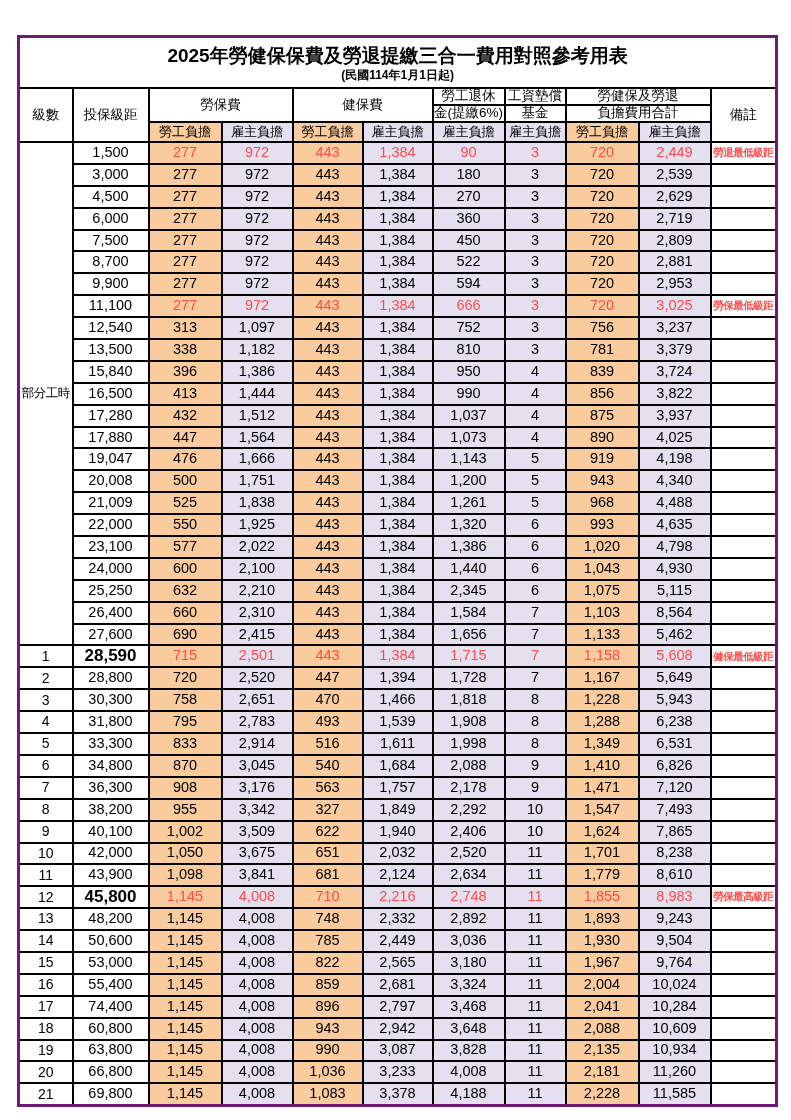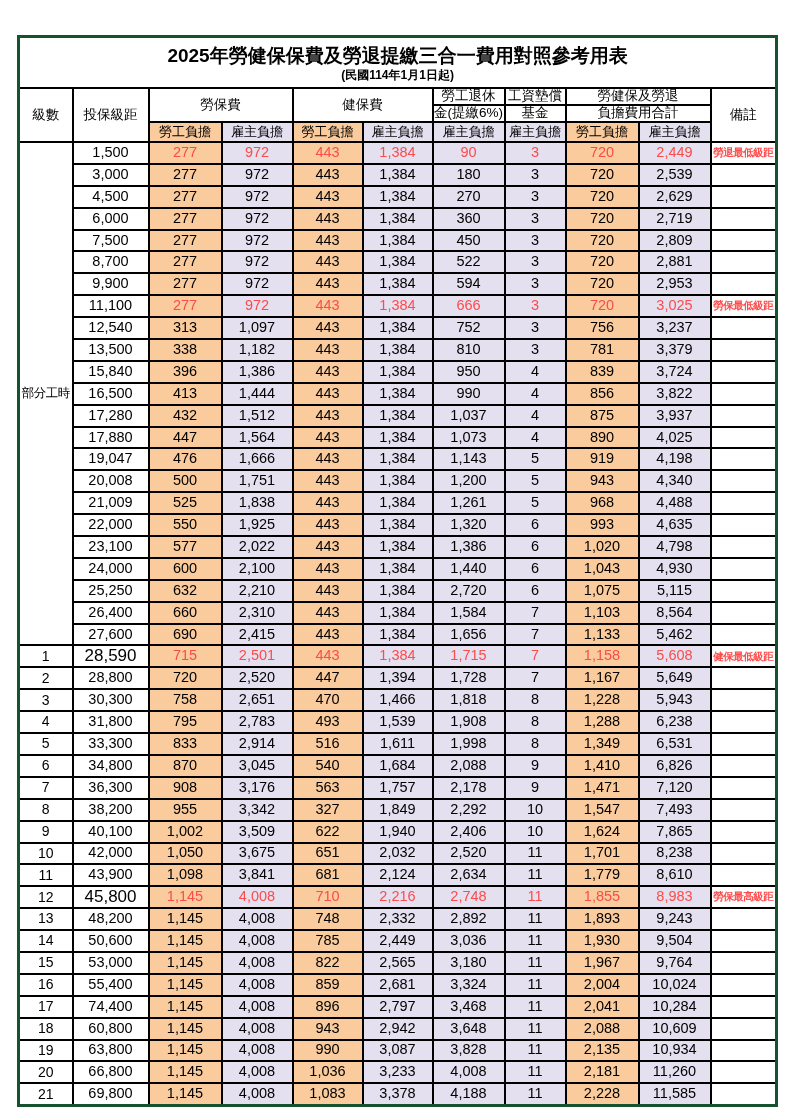--- a/index.html
+++ b/index.html
@@ -4,39 +4,39 @@
 <style>
   html,body{margin:0;padding:0;}
   body{
     width:791px;height:1120px;background:#ffffff;
     font-family:"Liberation Sans","DejaVu Sans",sans-serif;
     color:#000;
   }
   .page{width:791px;height:1120px;box-sizing:border-box;padding:35px 16px 0 17px;}
   table{
     border-collapse:collapse;table-layout:fixed;width:758px;
-    border:3px solid #14532d;
+    border:3px solid #701a75;
   }
   td,th{
     border:2px solid #000;text-align:center;vertical-align:middle;
     padding:0;overflow:hidden;white-space:nowrap;font-weight:500;
   }
   
   .title-cell{height:49px;}
   .title{font-size:19px;font-weight:700;line-height:1.35;}
   .subtitle{font-size:12px;font-weight:700;line-height:1.1;}
   
   thead .hdr{height:15px;font-size:13.5px;line-height:1.1;}
   thead .sub{font-size:13px;height:15px;}
   
   tbody td{height:19.9px;font-size:14.5px;line-height:1.1;}
   .level{font-size:14px;border-radius:9px;}
   .part-time{font-size:12.5px;letter-spacing:-0.5px;}
   .bracket{font-size:14.5px;}
-  .bracket.big{font-size:17px;font-weight:400;}
+  .bracket.big{font-size:17px;font-weight:700;}
   .emp{background:#F9CB9D;}
   .er{background:#E4E0F0;}
   .red{color:#FC4B4B;}
   .remark-cell{font-size:10.5px;color:#FC4B4B;font-weight:600;letter-spacing:-0.5px;}
 </style>
 </head>
 <body>
 
 <div class="page">
   <table>
@@ -327,21 +327,21 @@
           <td class="emp">1,043</td>
           <td class="er">4,930</td>
           <td class="remark-cell"></td>
         </tr>
         <tr>
           <td class="bracket">25,250</td>
           <td class="emp">632</td>
           <td class="er">2,210</td>
           <td class="emp">443</td>
           <td class="er">1,384</td>
-          <td class="er">2,720</td>
+          <td class="er">2,345</td>
           <td class="er">6</td>
           <td class="emp">1,075</td>
           <td class="er">5,115</td>
           <td class="remark-cell"></td>
         </tr>
         <tr>
           <td class="bracket">26,400</td>
           <td class="emp">660</td>
           <td class="er">2,310</td>
           <td class="emp">443</td>

